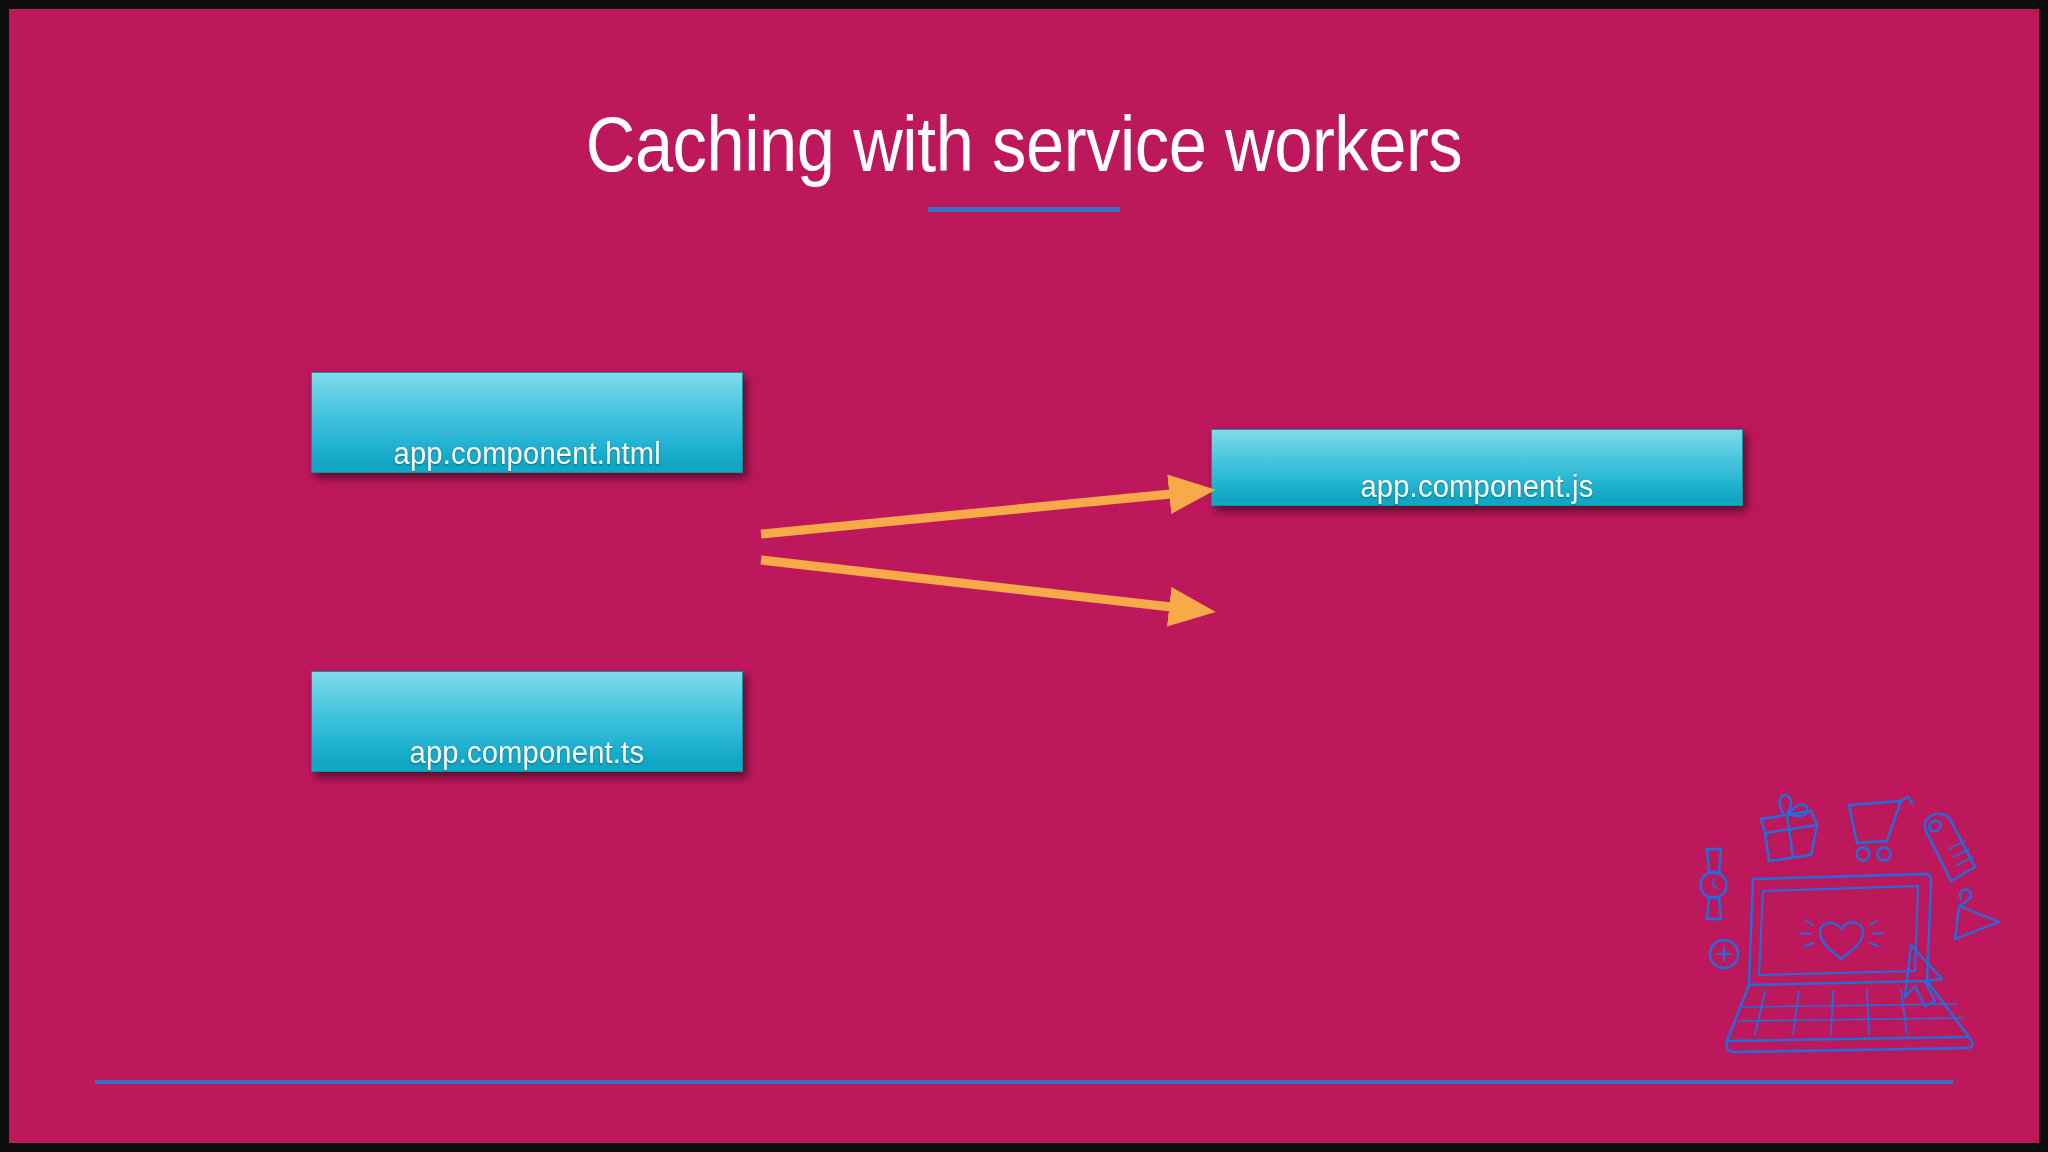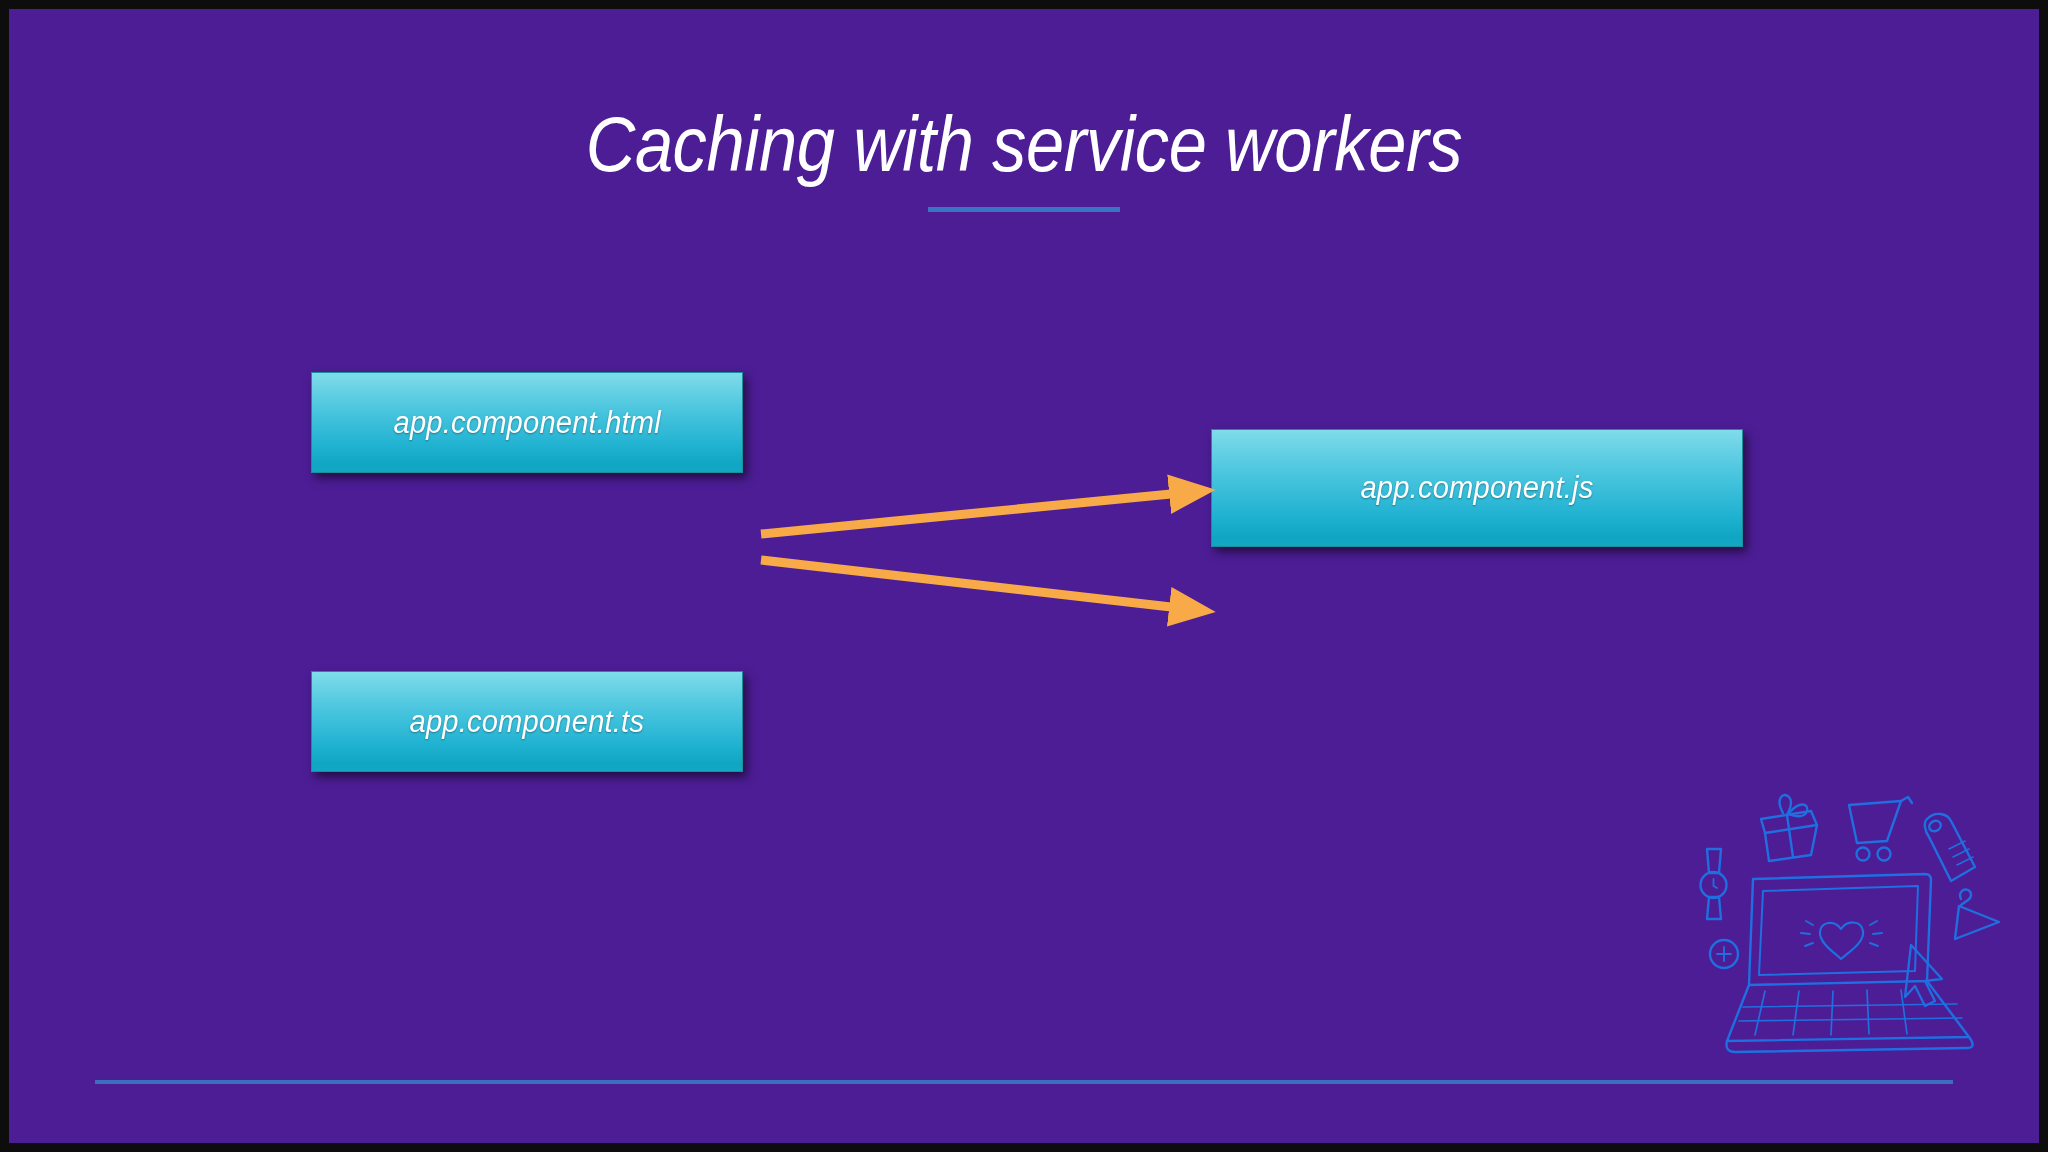--- a/index.html
+++ b/index.html
@@ -11,23 +11,22 @@
     font-family: "Liberation Sans", sans-serif;
     overflow: hidden;
   }
 
   .slide {
     position: absolute;
     left: 9px;
     top: 9px;
     width: 2030px;
     height: 1134px;
-    background: #4c1d95;
+    background: #be185d;
     overflow: hidden;
-    font-style: italic;
   }
 
   
   .title-block {
     position: absolute;
     left: 0;
     top: 96px;
     width: 2030px;
     text-align: center;
   }
@@ -51,21 +50,21 @@
     transform: translateX(-50%);
     width: 192px;
     height: 5px;
     background: #3a75c4;
   }
 
   
   .node {
     position: absolute;
     display: flex;
-    align-items: center;
+    align-items: flex-end;
     justify-content: center;
     background: linear-gradient(180deg,
                 #7fdcea 0%,
                 #6ed4e6 12%,
                 #47c4de 40%,
                 #22b3d2 72%,
                 #0fa6c4 92%,
                 #13a7c3 100%);
     border: 1px solid #1a8f9c;
     box-shadow: 4px 5px 9px rgba(0,0,0,0.55);
@@ -82,21 +81,21 @@
     transform: scaleX(0.94);
   }
 
   
   .node-left { left: 302px; width: 432px; height: 101px; }
   #node-html  { top: 363px; }
   #node-scss  { top: 513px; }
   #node-ts    { top: 662px; }
 
   
-  .node-right { left: 1202px; width: 532px; height: 118px; }
+  .node-right { left: 1202px; width: 532px; height: 77px; }
   #node-js        { top: 420px; }
   #node-ngfactory { top: 561px; }
 
   
   .arrows {
     position: absolute;
     left: 0;
     top: 0;
     width: 2030px;
     height: 1134px;

